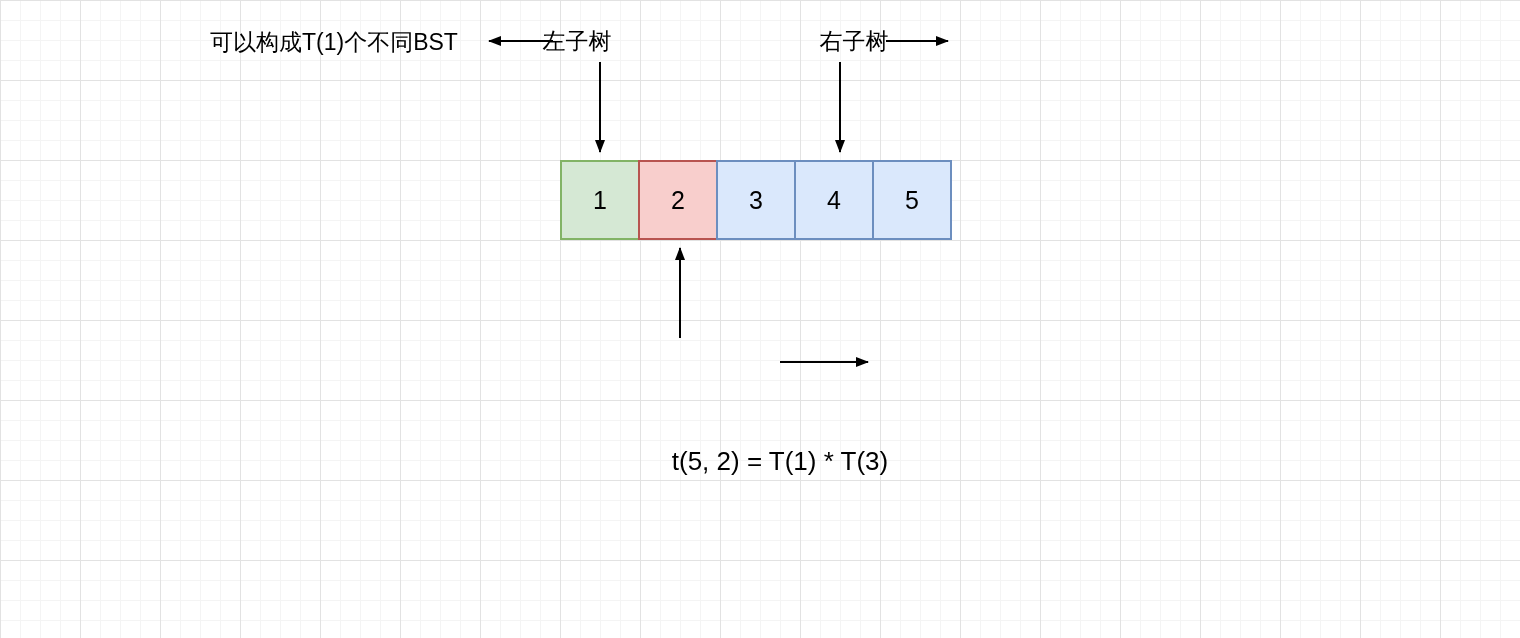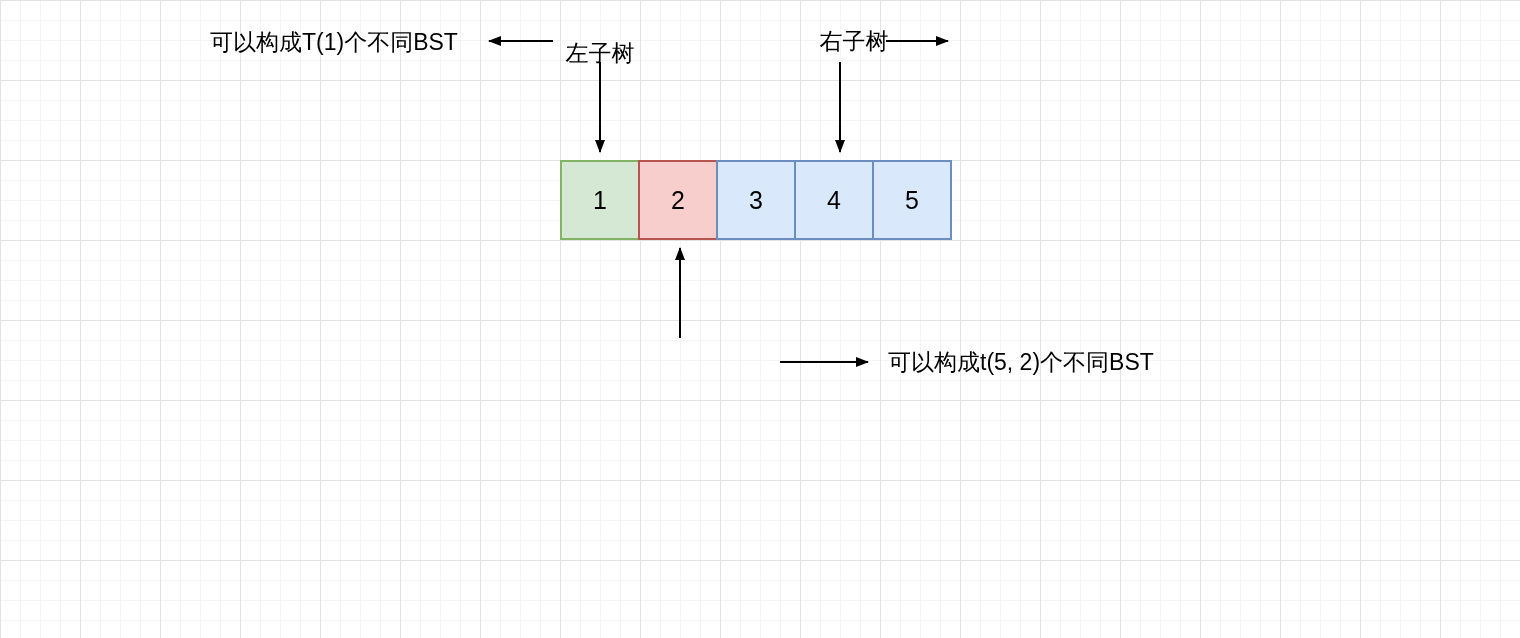--- a/index.html
+++ b/index.html
@@ -84,31 +84,31 @@
     <line x1="553" y1="41" x2="489" y2="41" stroke="#000000" stroke-width="2" marker-end="url(#ah)"></line>
     <line x1="600" y1="62" x2="600" y2="152" stroke="#000000" stroke-width="2" marker-end="url(#ah)"></line>
     <line x1="886" y1="41" x2="948" y2="41" stroke="#000000" stroke-width="2" marker-end="url(#ah)"></line>
     <line x1="840" y1="62" x2="840" y2="152" stroke="#000000" stroke-width="2" marker-end="url(#ah)"></line>
     <line x1="680" y1="338" x2="680" y2="248" stroke="#000000" stroke-width="2" marker-end="url(#ah)"></line>
     <line x1="780" y1="362" x2="868" y2="362" stroke="#000000" stroke-width="2" marker-end="url(#ah)"></line>
   </svg>
 
   <div class="label" style="left:210px; top:14px;margin-top:16px;">可以构成T(1)个不同BST</div>
 
-  <div class="label centered" style="left:600px; top:29px;margin-top:12px;">左子树</div>
+  <div class="label centered" style="left:577px; top:29px;">左子树</div>
 
   <div class="label centered" style="left:842px; top:29px;margin-left:12px;">右子树</div>
 
 
   <div class="cells">
     <div class="cell" style="background: rgb(213, 232, 212); border-color: rgb(130, 179, 102);">1</div>
     <div class="cell" style="background: rgb(248, 206, 204); border-color: rgb(184, 84, 80);">2</div>
     <div class="cell" style="background: rgb(218, 232, 252); border-color: rgb(108, 142, 191);">3</div>
     <div class="cell" style="background: rgb(218, 232, 252); border-color: rgb(108, 142, 191);">4</div>
     <div class="cell" style="background: rgb(218, 232, 252); border-color: rgb(108, 142, 191);">5</div>
   </div>
 
 
-  <div class="label" style="left:888px; top:350px;">可以构成t(5, 2)个不同BST</div>
 
+  <div class="formula" style="left:780px; top:447px;">t(5, 2) = T(1) * T(3)</div>
 
 
 </div>
 
 </body></html>

